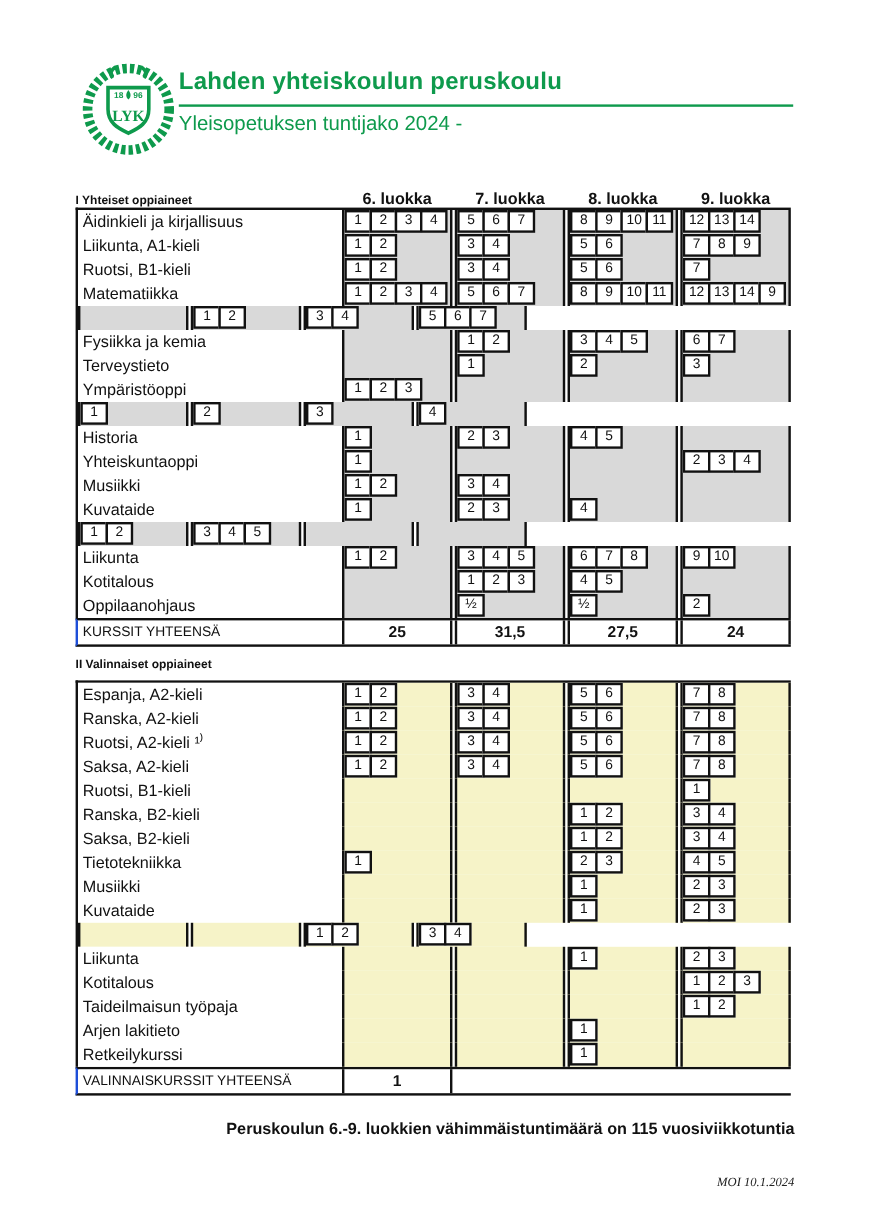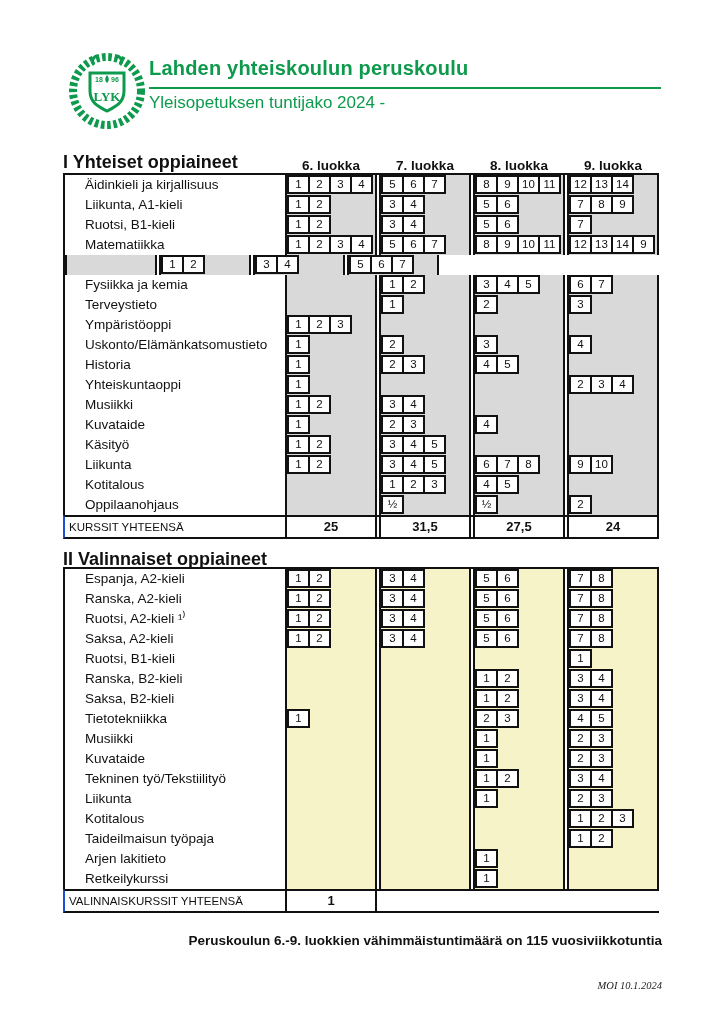--- a/index.html
+++ b/index.html
@@ -11,26 +11,26 @@
   .logo { position:absolute; left:66px; top:48px; width:82px; height:82px; }
   .title {
     position:absolute; left:149px; top:57px; font-size:20px; font-weight:bold;
     color:var(--green); letter-spacing:0.2px;
   }
   .title-rule { position:absolute; left:149px; top:87px; width:512px; height:2px; background:var(--green); }
   .subtitle { position:absolute; left:149px; top:93px; font-size:17px; color:var(--green); }
   
   .content { position:absolute; left:63px; top:155px; width:599px; }
   .sec-head { display:flex; align-items:flex-end; height:18px; }
-  .sec-title { width:222px; font-size:18px; font-weight:bold; }
+  .sec-title { width:222px; font-size:10px; font-weight:bold; }
   .ghead { width:92px; margin-right:2px; text-align:center; font-size:13.5px; font-weight:bold; }
   .table { border-top:2px solid #111; border-left:2px solid #111; width:596px; box-sizing:border-box; }
   .trow { display:flex; height:20px; }
   .tlabel {
-    width:244px; box-sizing:border-box; padding-left:20px; font-size:13.5px;
+    width:244px; box-sizing:border-box; padding-left:4px; font-size:13.5px;
     line-height:20px; background:#fff; white-space:nowrap; overflow:hidden;
   }
   .region {
     width:92px; box-sizing:border-box; flex:none; display:flex; align-items:flex-start;
     border-left:2px solid #111; border-right:2px solid #111; margin-right:2px;
   }
   .region:last-child { margin-right:0; }
   .region.gray  { background:var(--gray); }
   .region.yellow{ background:var(--yellow); }
   .cellbox {
@@ -241,21 +241,20 @@
           <div class="region gray">
             <div class="cellbox">1</div>
             <div class="cellbox">2</div>
             <div class="cellbox">3</div>
           </div>
           <div class="region gray"></div>
           <div class="region gray"></div>
           <div class="region gray"></div>
         </div>
         <div class="trow">
-          <div class="tlabel">Uskonto/Elämänkatsomustieto</div>
           <div class="region gray">
             <div class="cellbox">1</div>
           </div>
           <div class="region gray">
             <div class="cellbox">2</div>
           </div>
           <div class="region gray">
             <div class="cellbox">3</div>
           </div>
           <div class="region gray">
@@ -311,21 +310,20 @@
           <div class="region gray">
             <div class="cellbox">2</div>
             <div class="cellbox">3</div>
           </div>
           <div class="region gray">
             <div class="cellbox">4</div>
           </div>
           <div class="region gray"></div>
         </div>
         <div class="trow">
-          <div class="tlabel">Käsityö</div>
           <div class="region gray">
             <div class="cellbox">1</div>
             <div class="cellbox">2</div>
           </div>
           <div class="region gray">
             <div class="cellbox">3</div>
             <div class="cellbox">4</div>
             <div class="cellbox">5</div>
           </div>
           <div class="region gray"></div>
@@ -535,21 +533,20 @@
           <div class="region yellow"></div>
           <div class="region yellow">
             <div class="cellbox">1</div>
           </div>
           <div class="region yellow">
             <div class="cellbox">2</div>
             <div class="cellbox">3</div>
           </div>
         </div>
         <div class="trow">
-          <div class="tlabel">Tekninen työ/Tekstiilityö</div>
           <div class="region yellow"></div>
           <div class="region yellow"></div>
           <div class="region yellow">
             <div class="cellbox">1</div>
             <div class="cellbox">2</div>
           </div>
           <div class="region yellow">
             <div class="cellbox">3</div>
             <div class="cellbox">4</div>
           </div>

